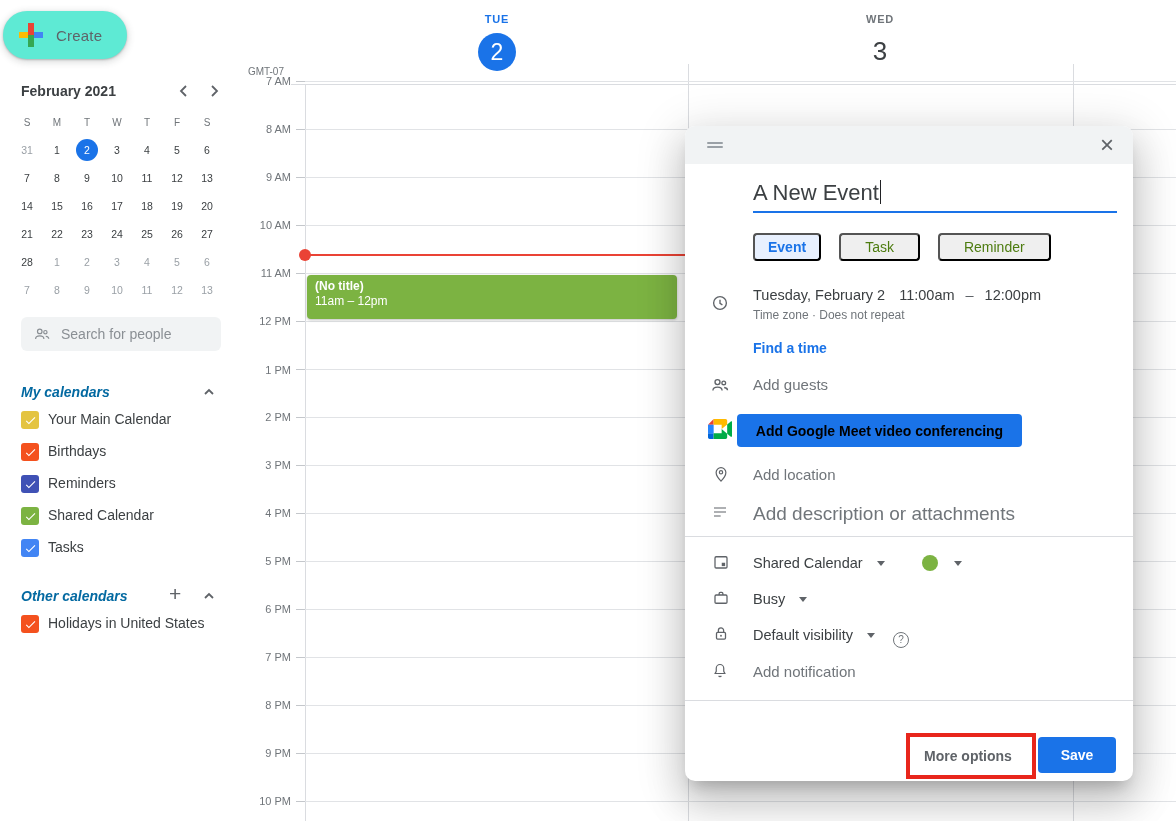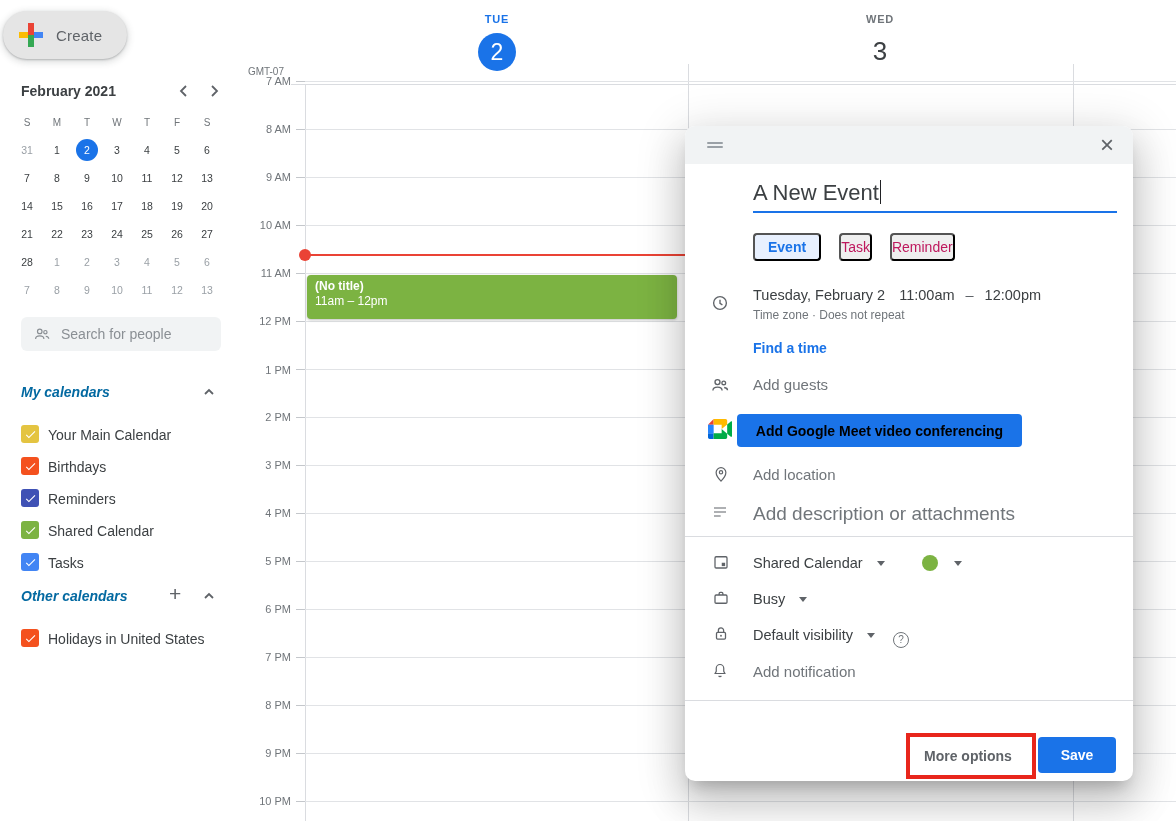--- a/index.html
+++ b/index.html
@@ -1,21 +1,21 @@
 <!DOCTYPE html>
 <html><head>
 <meta charset="utf-8">
 <style>
   * { box-sizing: border-box; margin: 0; padding: 0; }
   body { background: #fff; font-family: "Liberation Sans", sans-serif; }
   .stage { position: relative; width: 1176px; height: 821px; overflow: hidden; background: #fff; color: #3c4043; }
   .abs { position: absolute; }
 
   
-  .create-btn { left: 3px; top: 11px; width: 124px; height: 48px; background: #e5e5e5; border-radius: 24px;
+  .create-btn { left: 3px; top: 11px; width: 124px; height: 48px; background: #5eead4; border-radius: 24px;
     box-shadow: 0 1px 2px rgba(60,64,67,.3), 0 2px 6px 2px rgba(60,64,67,.15);
     display: flex; align-items: center; padding-left: 16px; gap: 13px; cursor: pointer; }
   .create-label { font-size: 15px; color: #5f6368; letter-spacing: .2px; }
   .gplus { position: relative; width: 24px; height: 24px; }
   .gplus i { position: absolute; display: block; }
   .gplus .y { left: 0; top: 9px; width: 12px; height: 6px; background: #fbbc04; }
   .gplus .b { left: 12px; top: 9px; width: 12px; height: 6px; background: #4285f4; }
   .gplus .r { left: 9px; top: 0; width: 6px; height: 12px; background: #ea4335; }
   .gplus .g { left: 9px; top: 12px; width: 6px; height: 12px; background: #34a853; }
 
@@ -31,21 +31,21 @@
   .search-box { left: 21px; top: 317px; width: 200px; height: 34px; background: #f1f3f4; border-radius: 6px;
     display: flex; align-items: center; padding-left: 12px; gap: 10px; }
   .search-box input { border: none; background: transparent; outline: none; font-size: 14px; color: #3c4043; width: 150px;
     font-family: "Liberation Sans", sans-serif; }
   .search-box input::placeholder { color: #8a8f94; }
 
   .section-head { font-size: 14px; font-weight: bold; color: #0369a1; font-style: italic; }
   .chev-up { width: 14px; height: 14px; color: #5f6368; cursor: pointer; }
   .plus-sign { font-size: 21px; color: #5f6368; font-weight: 400; cursor: pointer; line-height: 18px; }
   .cal-list { left: 21px; display: flex; flex-direction: column; }
-  .cal-row { height: 32px; display: flex; align-items: flex-end; gap: 9px; cursor: pointer; }
+  .cal-row { height: 32px; display: flex; align-items: flex-start; gap: 9px; cursor: pointer; }
   .cal-check { width: 18px; height: 18px; border-radius: 3px; display: flex; align-items: center; justify-content: center; flex: none; }
   .cal-label { font-size: 14px; color: #3c4043; }
 
   
   .gmt { left: 238px; top: 66px; width: 46px; text-align: right; font-size: 10px; color: #70757a; }
   .hour-label { left: 243px; width: 48px; text-align: right; font-size: 11px; color: #70757a; background: #fff; }
   .hour-line { left: 305px; right: 0; height: 1px; background: #e1e3e6; }
   .hour-tick { left: 296px; width: 9px; height: 1px; background: #c4c7cb; }
   .vline { width: 1px; background: #dadce0; top: 84px; bottom: 0; }
   .vnotch { width: 1px; background: #dadce0; top: 64px; height: 20px; }
@@ -70,21 +70,21 @@
     box-shadow: 0 24px 38px 3px rgba(0,0,0,.14), 0 9px 46px 8px rgba(0,0,0,.12), 0 11px 15px -7px rgba(0,0,0,.2); }
   .dlg-head { position: absolute; left: 0; top: 0; right: 0; height: 38px; background: #f1f3f4; border-radius: 10px 10px 0 0; cursor: move; }
   .drag-bar { position: absolute; left: 22px; width: 16px; height: 2px; background: #9aa0a6; border-radius: 1px; }
   .dlg-close { position: absolute; right: 14px; top: 3px; font-size: 24px; color: #5f6368; cursor: pointer; line-height: 32px; width: 24px; text-align: center; }
 
   .dlg-title { position: absolute; left: 68px; top: 54px; font-size: 22px; color: #3c4043; white-space: nowrap; cursor: text; }
   .caret { display: inline-block; width: 1.5px; height: 24px; background: #202124; vertical-align: -4px; margin-left: 1px; }
   .title-underline { position: absolute; left: 68px; top: 85px; width: 364px; height: 2px; background: #1a73e8; }
 
   .tabs { position: absolute; left: 68px; top: 107px; display: flex; gap: 18px; align-items: center; }
-  .tab { height: 28px; display: flex; align-items: center; padding: 0 0; font-size: 14px; color: #be185d; border-radius: 4px; cursor: pointer; }
+  .tab { height: 28px; display: flex; align-items: center; padding: 0 24px; font-size: 14px; color: #4d7c0f; border-radius: 4px; cursor: pointer; }
   .tab.active { background: #e8f0fe; color: #1a73e8; font-weight: bold; padding: 0 13px; }
 
   .dicon { position: absolute; color: #5f6368; }
   .drow-main { position: absolute; left: 68px; font-size: 14.5px; color: #3c4043; white-space: nowrap; }
   .drow-sub { position: absolute; left: 68px; font-size: 12px; color: #70757a; }
   .drow-ghost { position: absolute; left: 68px; font-size: 15px; color: #70757a; cursor: text; white-space: nowrap; }
   .link { color: #1a73e8; font-weight: bold; font-size: 14px; cursor: pointer; }
   .meet-btn { position: absolute; left: 52px; top: 288px; width: 285px; height: 33px; background: #1a73e8; border: none; border-radius: 4px;
     color: #000000; font-size: 14px; font-weight: bold; font-family: "Liberation Sans", sans-serif; cursor: pointer; }
   .divider { position: absolute; left: 0; right: 0; height: 1px; background: #dadce0; }

